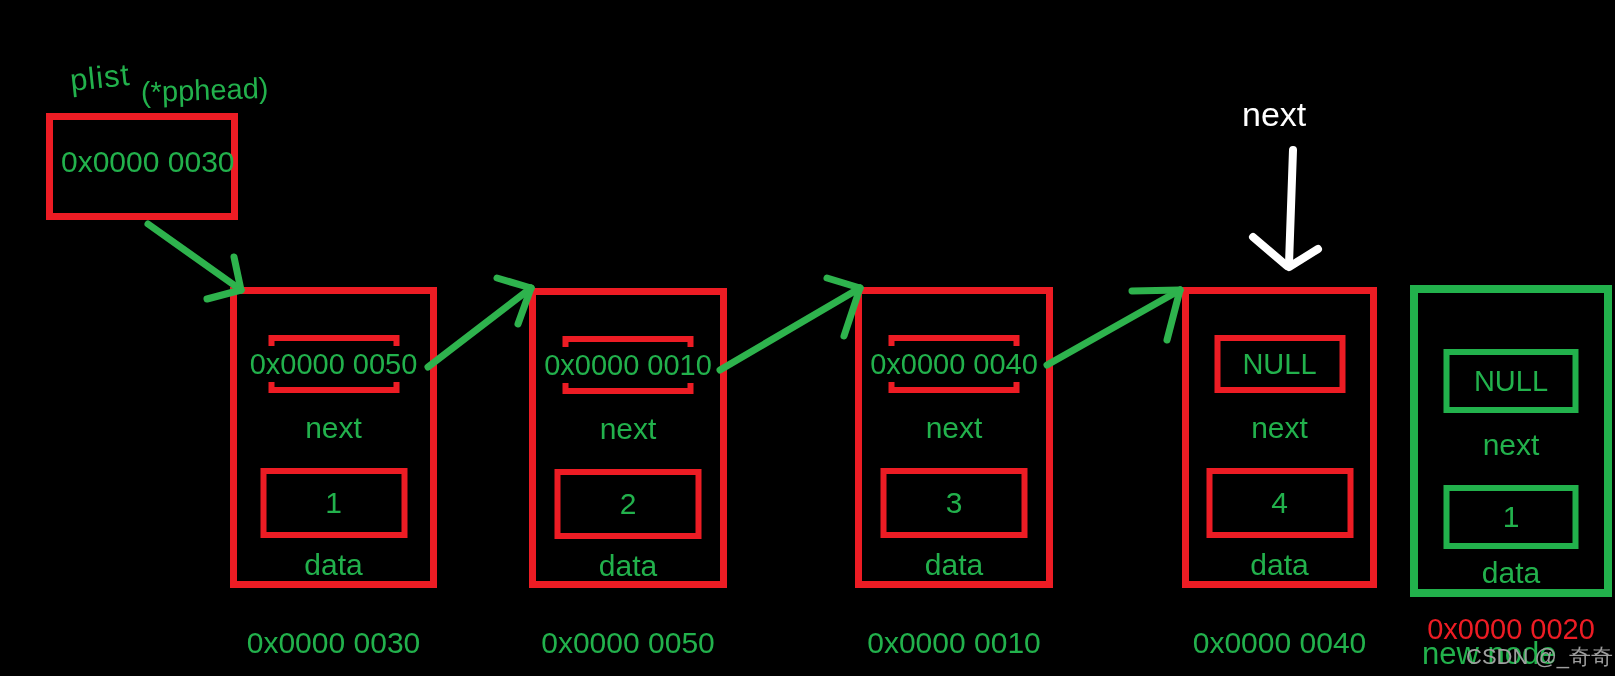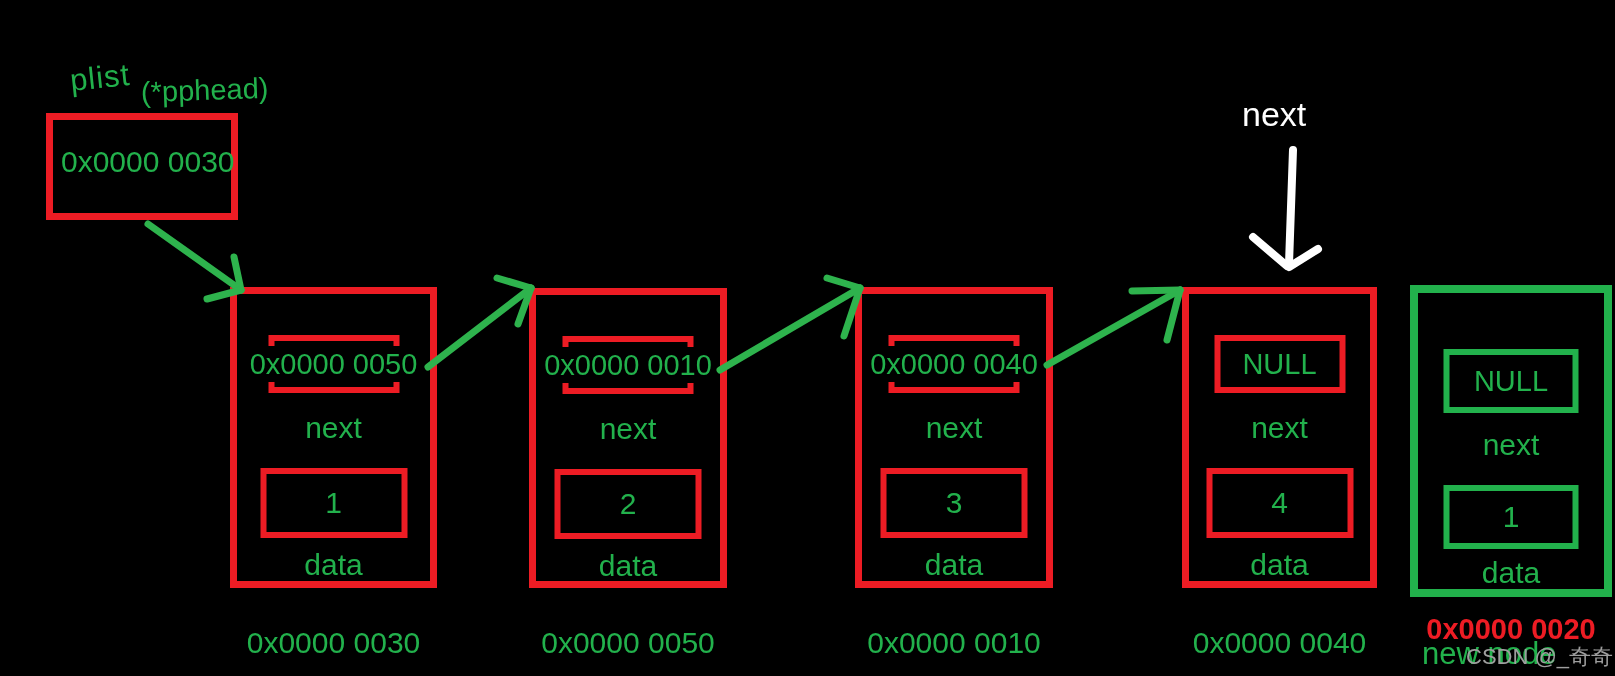--- a/index.html
+++ b/index.html
@@ -98,21 +98,20 @@
     position:absolute;top:626px;
     text-align:center;
     font-size:30px;color:var(--green);
     white-space:nowrap;
   }
   .newnode-addr{
     left:1410px;top:613px;width:202px;
     text-align:center;
     font-size:29px;color:var(--red);
     white-space:nowrap;
-    font-weight:bold;
   }
   .newnode-caption{
     left:1422px;top:636px;
     font-size:31px;color:var(--green);
     white-space:nowrap;
   }
   .watermark{
     left:1466px;top:642px;
     font-size:22px;color:var(--gray);
     white-space:nowrap;

